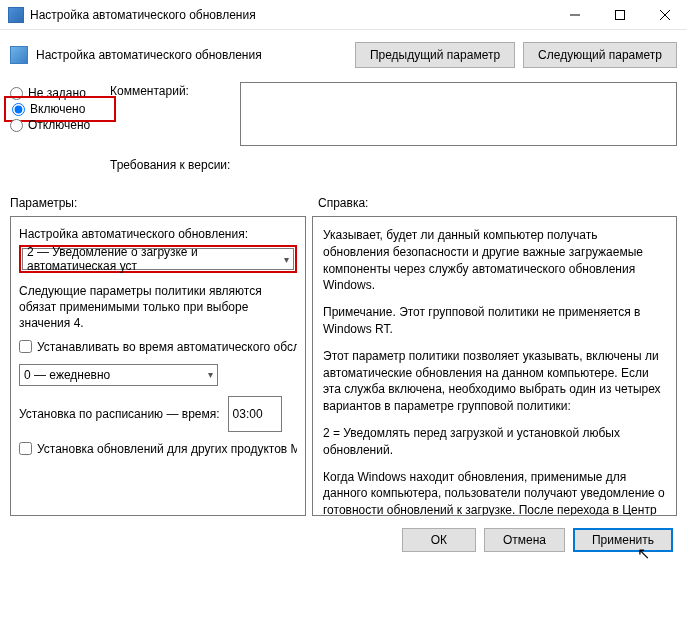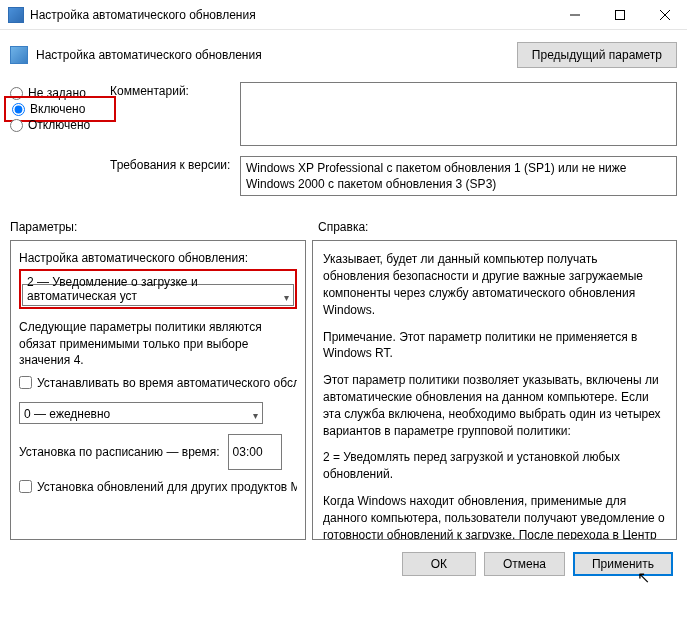--- a/index.html
+++ b/index.html
@@ -128,23 +128,22 @@
     .opt-label { margin-bottom: 4px; white-space: nowrap; overflow: hidden; }
     .select-combo {
       width: 100%;
       border: 1px solid #7a7a7a;
       padding: 2px 4px;
       font-size: 12px;
       font-family: inherit;
       height: 22px;
       background: #fff;
       display: flex;
-      align-items: flex-end;
+      align-items: center;
       justify-content: space-between;
-      margin-top: 12px;
     }
     .select-combo .chev { font-size: 10px; color: #555; }
     .opt-boxed {
       border: 2px solid #d10000;
       padding: 1px;
       margin-bottom: 10px;
     }
     .hint { margin: 8px 0 8px 0; font-size: 12px; line-height: 1.35; }
     .chk-row { display: flex; align-items: center; gap: 5px; margin-bottom: 10px; white-space: nowrap; overflow: hidden; }
     .chk-row input { margin: 0; width: 13px; height: 13px; }
@@ -204,20 +203,21 @@
         <line x1="0" y1="0" x2="10" y2="10" stroke="#000" stroke-width="1"></line>
         <line x1="10" y1="0" x2="0" y2="10" stroke="#000" stroke-width="1"></line>
       </svg>
   </div>
 </div>
 
 <div class="hdr">
   <div class="hdr-icon"></div>
   <div class="hdr-title">Настройка автоматического обновления</div>
   <button class="navbtn">Предыдущий параметр</button>
+  <button class="navbtn">Следующий параметр</button>
 </div>
 
 <div class="top-grid">
   <div class="radio-col">
     <label class="radio-row">
       <input type="radio" name="state" style="">
       <span>Не задано</span>
     </label>
     <span class="highlight-red">
       <label class="radio-row" style="margin:2px 2px;">
@@ -231,21 +231,20 @@
     </label>
   </div>
 
   <div class="fields-col">
     <div class="field-row">
       <div class="field-label">Комментарий:</div>
       <textarea class="comment-box" style=""></textarea>
     </div>
     <div class="field-row">
       <div class="field-label">Требования к версии:</div>
-      <div class="reqs-box">Windows XP Professional с пакетом обновления 1 (SP1) или не ниже Windows 2000 с пакетом обновления 3 (SP3)</div>
     </div>
   </div>
 </div>
 
 <div class="section-labels">
   <div class="sec-left">Параметры:</div>
   <div class="sec-right">Справка:</div>
 </div>
 
 <div class="panels">
@@ -255,37 +254,37 @@
       <div class="select-combo">
         <span>2 — Уведомление о загрузке и автоматическая уст</span>
         <span class="chev">▾</span>
       </div>
     </div>
     <div class="hint">Следующие параметры политики являются обязат применимыми только при выборе значения 4.</div>
     <label class="chk-row">
       <input type="checkbox" style="">
       <span>Устанавливать во время автоматического обслу</span>
     </label>
-    <div class="select-combo" style="width:244px;gap:22px;">
+    <div class="select-combo" style="width:199px;gap:22px;">
       <span>0 — ежедневно</span>
       <span class="chev">▾</span>
     </div>
     <div class="time-row">
       <span>Установка по расписанию — время:</span>
       <input class="time-input" value="03:00" style="">
     </div>
     <label class="chk-row">
       <input type="checkbox" style="">
       <span>Установка обновлений для других продуктов М</span>
     </label>
   </div>
 
   <div class="panel-right">
     <p>Указывает, будет ли данный компьютер получать обновления безопасности и другие важные загружаемые компоненты через службу автоматического обновления Windows.</p>
-    <p>Примечание. Этот параметр политики не применяется в Windows RT.</p>
+    <p>Примечание. Этот групповой политики не применяется в Windows RT.</p>
     <p>Этот параметр политики позволяет указывать, включены ли автоматические обновления на данном компьютере. Если эта служба включена, необходимо выбрать один из четырех вариантов в параметре групповой политики:</p>
     <p>        2 = Уведомлять перед загрузкой и установкой любых обновлений.</p>
     <p>        Когда Windows находит обновления, применимые для данного компьютера, пользователи получают уведомление о готовности обновлений к загрузке. После перехода в Центр обновления Windows пользователи могут загрузить и</p>
   </div>
 </div>
 
 <div class="footer">
   <button class="btn">ОК</button>
   <button class="btn">Отмена</button>
   <button class="btn btn-focus" style="position:relative;">

